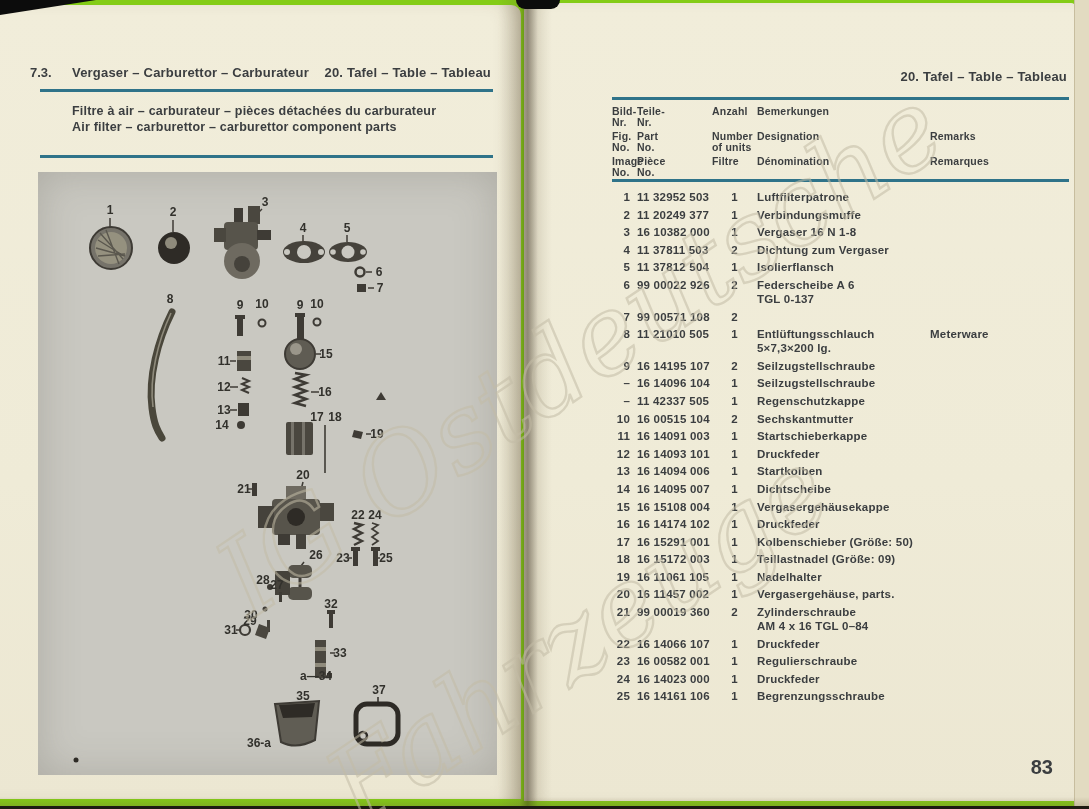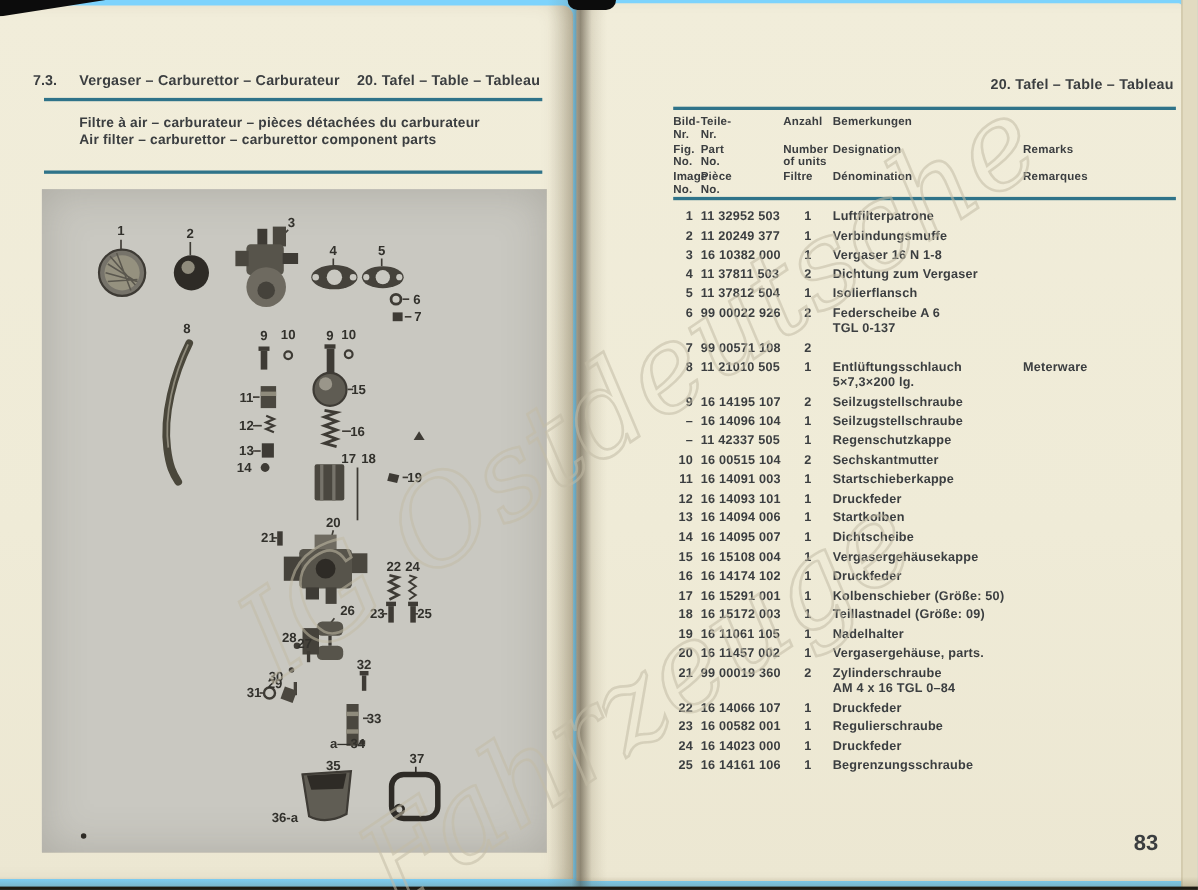--- a/index.html
+++ b/index.html
@@ -1,18 +1,18 @@
 <!DOCTYPE html>
 <html><head>
 <meta charset="utf-8">
 <style>
   html,body{margin:0;padding:0;background:#0c0c0c;}
   .canvas{
     position:relative;width:1089px;height:809px;overflow:hidden;
-    background:#7dd3fc;
+    background:#84cc16;
     font-family:"Liberation Sans",sans-serif;
     color:#3b3e40;
   }
   .page{position:absolute;background:linear-gradient(180deg,#f1edda 0%,#efebd7 60%,#ece7d2 100%);}
   .page-left{left:0;top:5px;width:521px;bottom:10px;border-radius:4px 10px 0 0;
     box-shadow:inset -18px 0 26px -18px rgba(70,55,25,.45);}
   .page-right{left:524px;top:3px;width:551px;bottom:8px;border-radius:8px 4px 0 0;
     box-shadow:inset 14px 0 22px -16px rgba(70,55,25,.40);}
 
   

